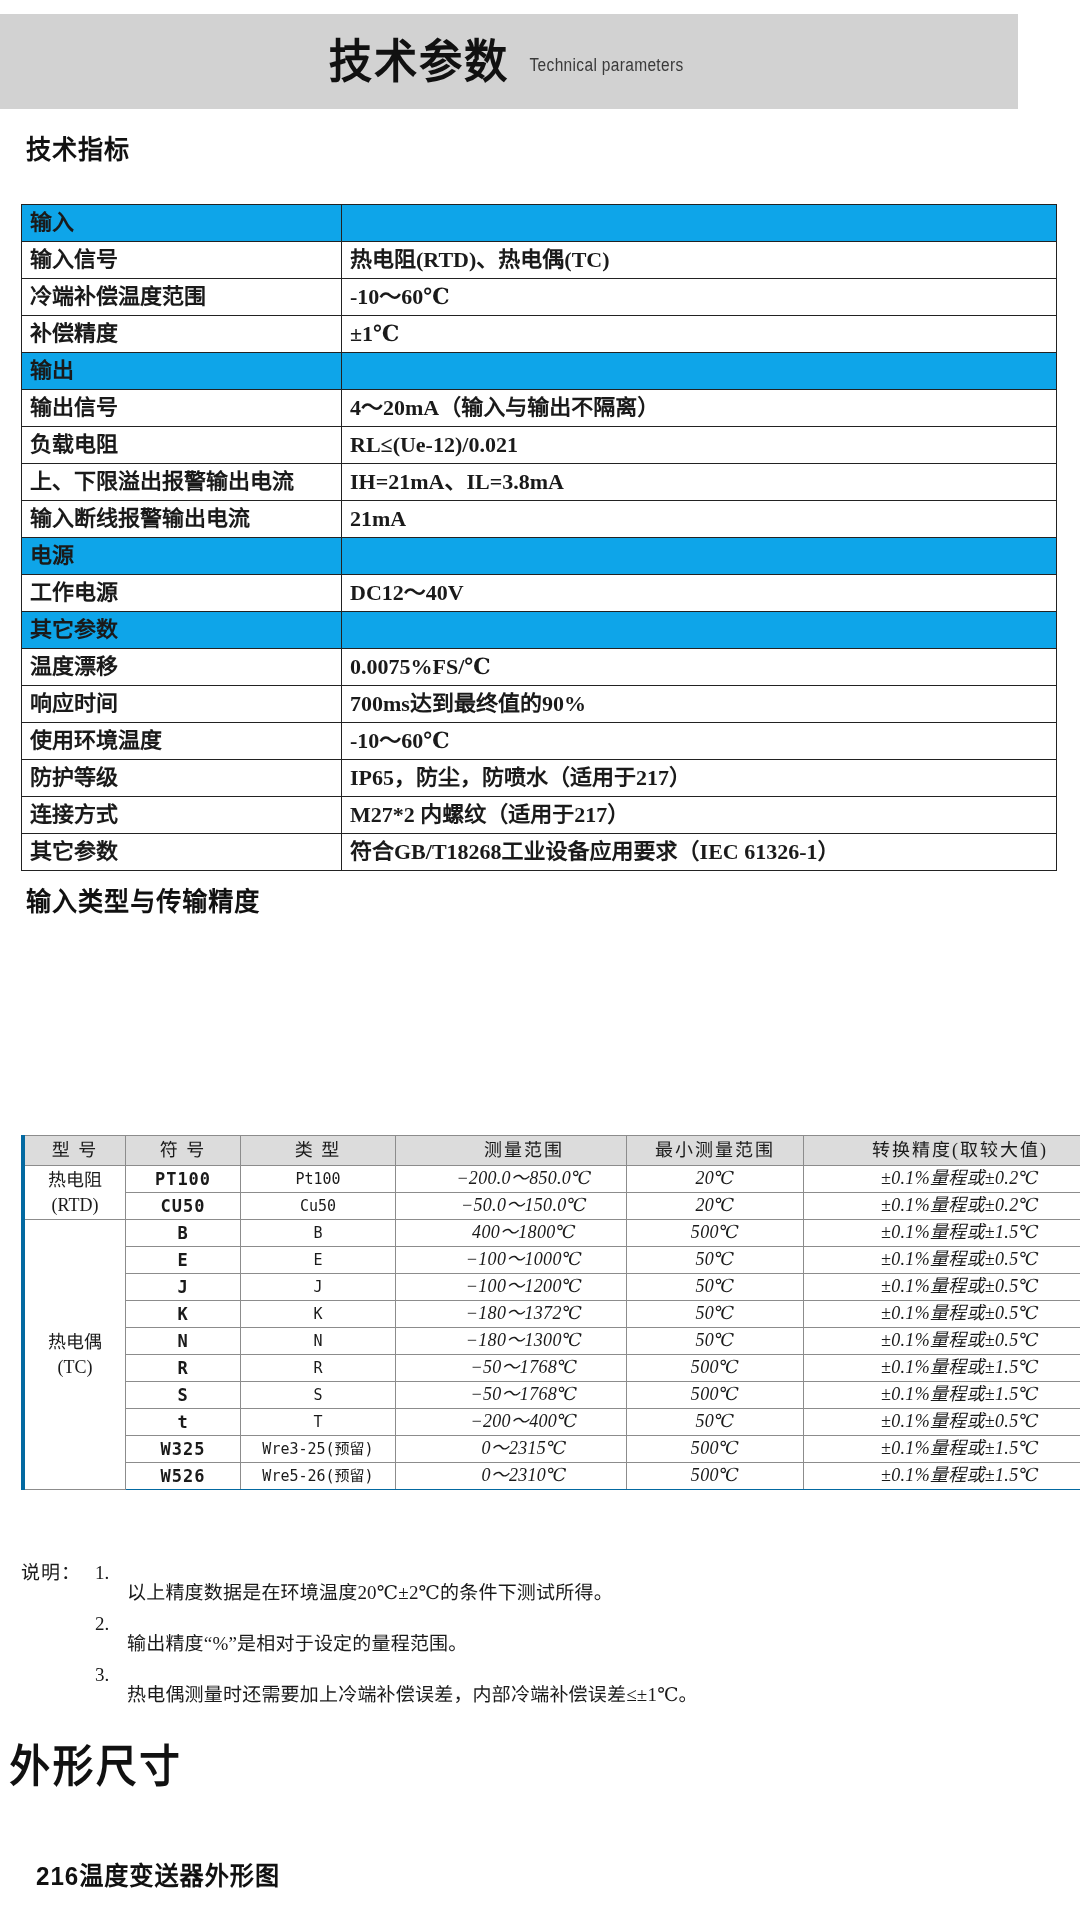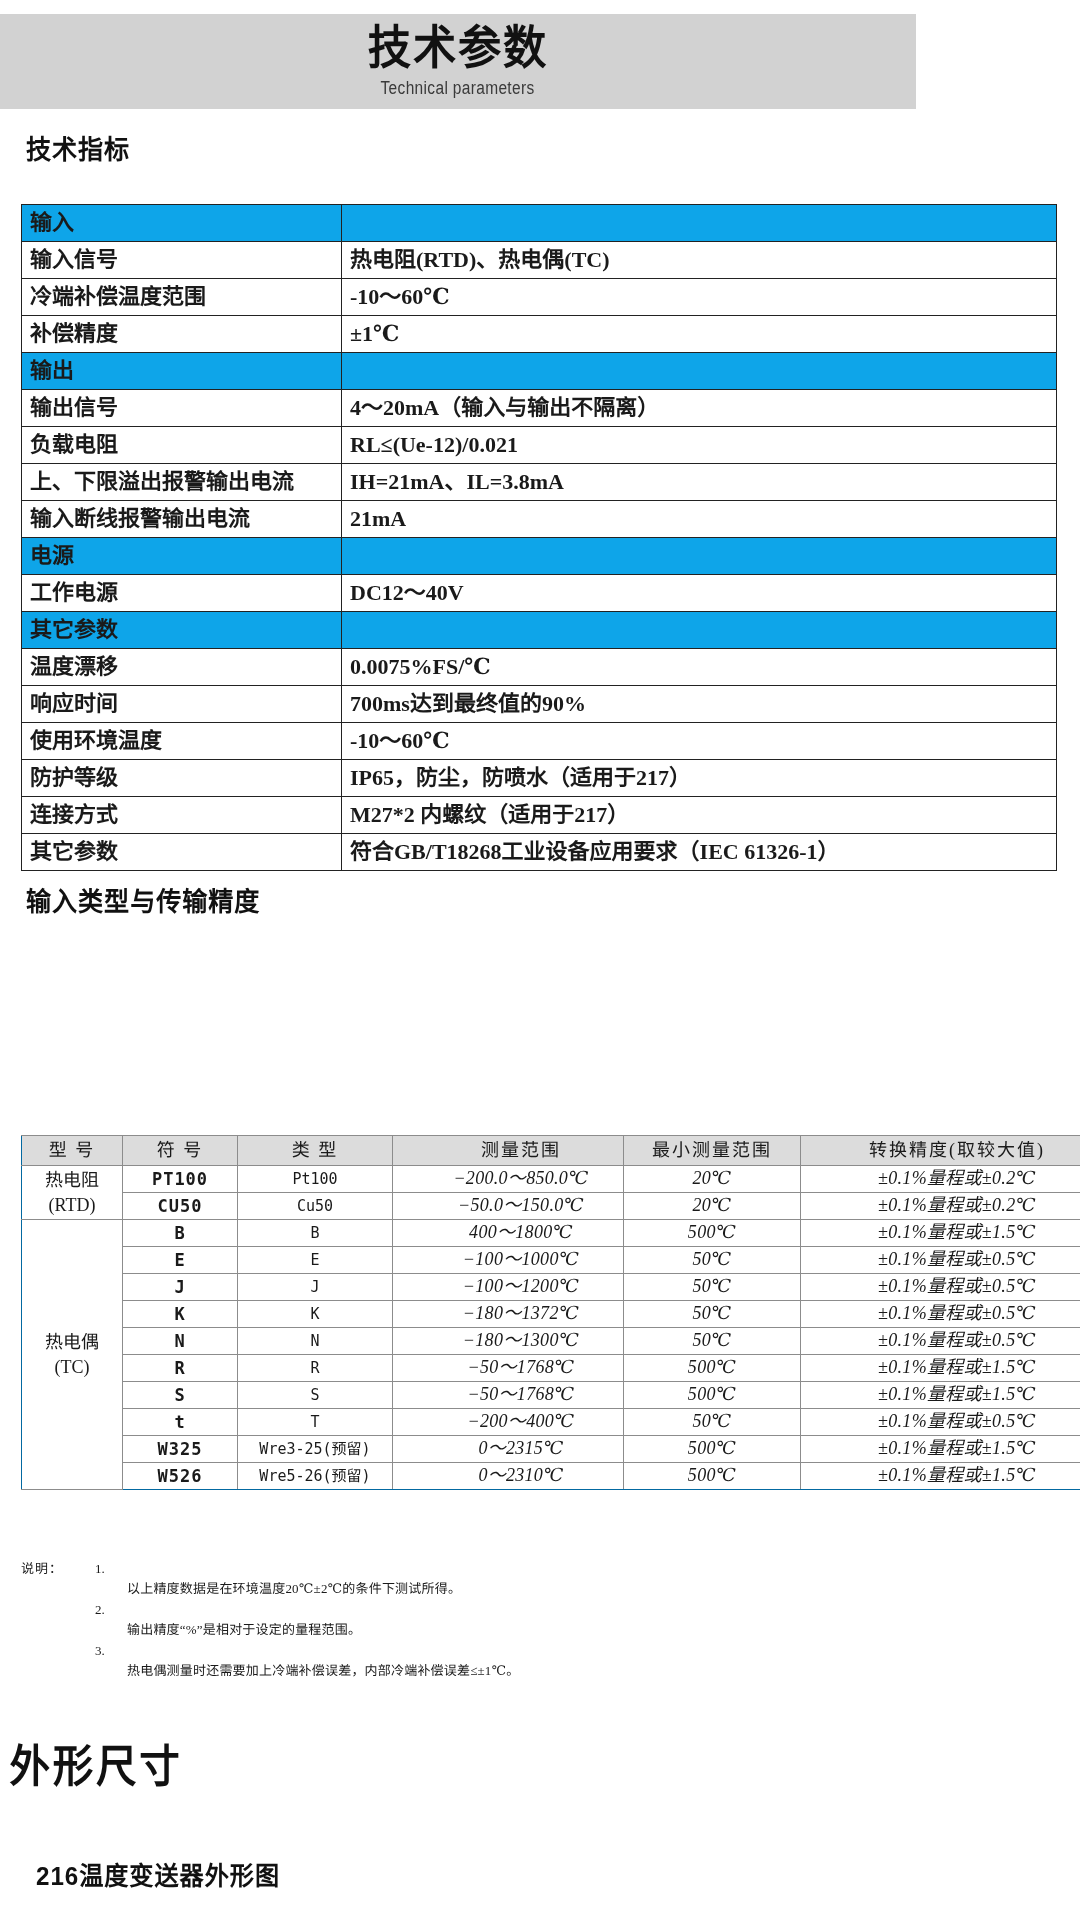--- a/index.html
+++ b/index.html
@@ -15,25 +15,25 @@
     font-family: "Liberation Serif", "DejaVu Serif", serif;
     color: #1a1a1a;
     overflow: hidden;
   }
 
   
   .banner {
     position: absolute;
     left: 0;
     top: 14px;
-    width: 916px;
+    width: 1018px;
     height: 95px;
     background: #d2d2d2;
     display: flex;
-    flex-direction: column;
+    flex-direction: row;
     align-items: center;
     justify-content: center;
   }
   .banner-title {
     font-family: "Liberation Sans", "DejaVu Sans", sans-serif;
     font-size: 47px;
     font-weight: bold;
     line-height: 1.0;
     letter-spacing: 2px;
     color: #111111;
@@ -164,31 +164,31 @@
     letter-spacing: 0.3px;
     font-style: italic;
   }
   .type-table td.group-cell {
     font-size: 18px;
     line-height: 1.35;
     border-left: 1px solid #555;
   }
   .type-table tbody tr:first-child td { border-top-color: #555; }
   .type-table tr.last-row td { border-bottom: 1px solid #0369a1; }
-  .type-table td.outer-l { border-left: 1px solid #0369a1; }
+  .type-table td.outer-l { border-left: 4px solid #0369a1; }
   .type-table td.outer-r { border-right: 1px solid #555; }
 
   
   .notes {
     position: absolute;
     left: 21px;
     top: 1558px;
     width: 1000px;
     font-family: "Liberation Serif", "DejaVu Serif", serif;
-    font-size: 13px;
+    font-size: 19px;
     line-height: 1.62;
     color: #1a1a1a;
   }
   .notes .note-row { display: flex; }
   .notes .note-lead { width: 74px; flex: none; letter-spacing: 1px; }
   .notes .note-num { width: 32px; flex: none; }
   .notes .note-text { flex: 1; letter-spacing: 0.2px; margin-top: 20px; }
 </style>
 </head>
 <body>

